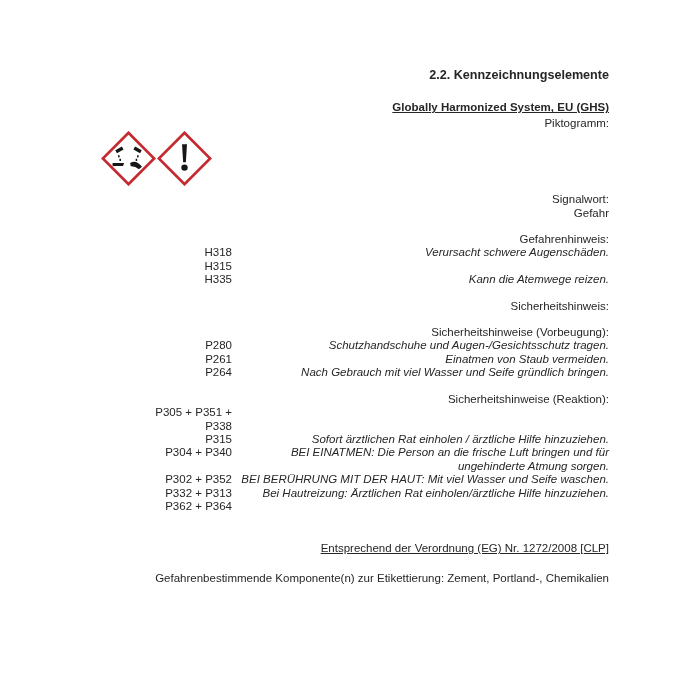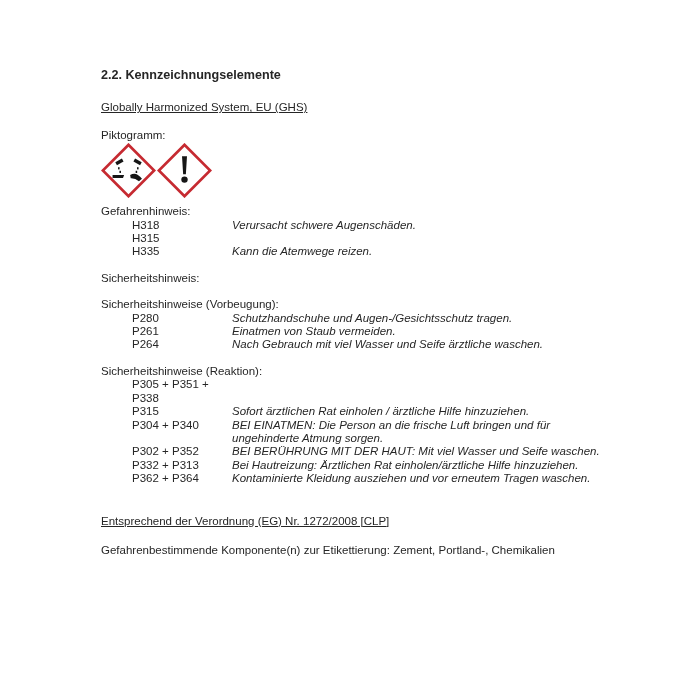--- a/index.html
+++ b/index.html
@@ -8,35 +8,35 @@
     --page-bg: #ffffff;
   }
   * { margin: 0; padding: 0; box-sizing: border-box; }
   html, body {
     width: 700px; height: 700px;
     background: var(--page-bg);
     font-family: "Liberation Sans", "DejaVu Sans", sans-serif;
     color: var(--ink);
     overflow: hidden;
   }
-  .page { position: relative; width: 700px; height: 584px; }
+  .page { position: relative; width: 700px; height: 584px; text-align: right; }
   .content {
     position: absolute;
     left: 101px; top: 69px;
     width: 508px;
     font-size: 11.5px;
     line-height: 13.4px;
   }
   .section-title {
     font-size: 12.6px;
     font-weight: bold;
     margin-bottom: 19px;
   }
   .underlined { text-decoration: underline; }
-  .subtitle { margin-bottom: 14px; }
+  .subtitle { margin-bottom: 2px; font-weight: bold; }
   .picto-label { margin-bottom: 1px; }
   .pictograms {
     display: flex;
     gap: 1px;
     margin-bottom: 7px;
   }
   .ghs-icon { width: 55px; height: 55px; display: block; }
   .ghs-diamond {
     fill: #ffffff;
     stroke: var(--pictogram-red);
@@ -83,20 +83,24 @@
       </svg>
       <svg class="ghs-icon" viewBox="0 0 100 100" aria-hidden="true">
         <rect class="ghs-diamond" x="17" y="17" width="66" height="66" transform="rotate(45 50 50)"></rect>
         <g class="ghs-glyph">
           <polygon points="45.5,24 54.5,24 52.5,57 47.5,57"></polygon>
           <circle cx="50" cy="66.5" r="5.8"></circle>
         </g>
       </svg>
     </div>
 
+    <div class="block">
+      <div>Signalwort:</div>
+      <div>Gefahr</div>
+    </div>
 
     <div class="block">
       <div>Gefahrenhinweis:</div>
       <div class="rows">
         <span class="code">H318</span>
         <span class="text">Verursacht schwere Augenschäden.</span>
         <span class="code">H315</span>
         <span class="code">H335</span>
         <span class="text">Kann die Atemwege reizen.</span>
       </div>
@@ -107,38 +111,37 @@
     </div>
 
     <div class="block">
       <div>Sicherheitshinweise (Vorbeugung):</div>
       <div class="rows">
         <span class="code">P280</span>
         <span class="text">Schutzhandschuhe und Augen-/Gesichtsschutz tragen.</span>
         <span class="code">P261</span>
         <span class="text">Einatmen von Staub vermeiden.</span>
         <span class="code">P264</span>
-        <span class="text">Nach Gebrauch mit viel Wasser und Seife ärztliche waschen.</span>
+        <span class="text">Nach Gebrauch mit viel Wasser und Seife gründlich bringen.</span>
       </div>
     </div>
 
     <div class="block">
       <div>Sicherheitshinweise (Reaktion):</div>
       <div class="rows">
         <span class="code">P305 + P351 + P338</span>
         <span class="code">P315</span>
         <span class="text">Sofort ärztlichen Rat einholen / ärztliche Hilfe hinzuziehen.</span>
         <span class="code">P304 + P340</span>
         <span class="text">BEI EINATMEN: Die Person an die frische Luft bringen und für ungehinderte Atmung sorgen.</span>
         <span class="code">P302 + P352</span>
         <span class="text">BEI BERÜHRUNG MIT DER HAUT: Mit viel Wasser und Seife waschen.</span>
         <span class="code">P332 + P313</span>
         <span class="text">Bei Hautreizung: Ärztlichen Rat einholen/ärztliche Hilfe hinzuziehen.</span>
         <span class="code">P362 + P364</span>
-        <span class="text">Kontaminierte Kleidung ausziehen und vor erneutem Tragen waschen.</span>
       </div>
     </div>
 
     <div class="regulation underlined">Entsprechend der Verordnung (EG) Nr. 1272/2008 [CLP]</div>
 
     <div>Gefahrenbestimmende Komponente(n) zur Etikettierung: Zement, Portland-, Chemikalien</div>
 
   </div>
 </div>
 

